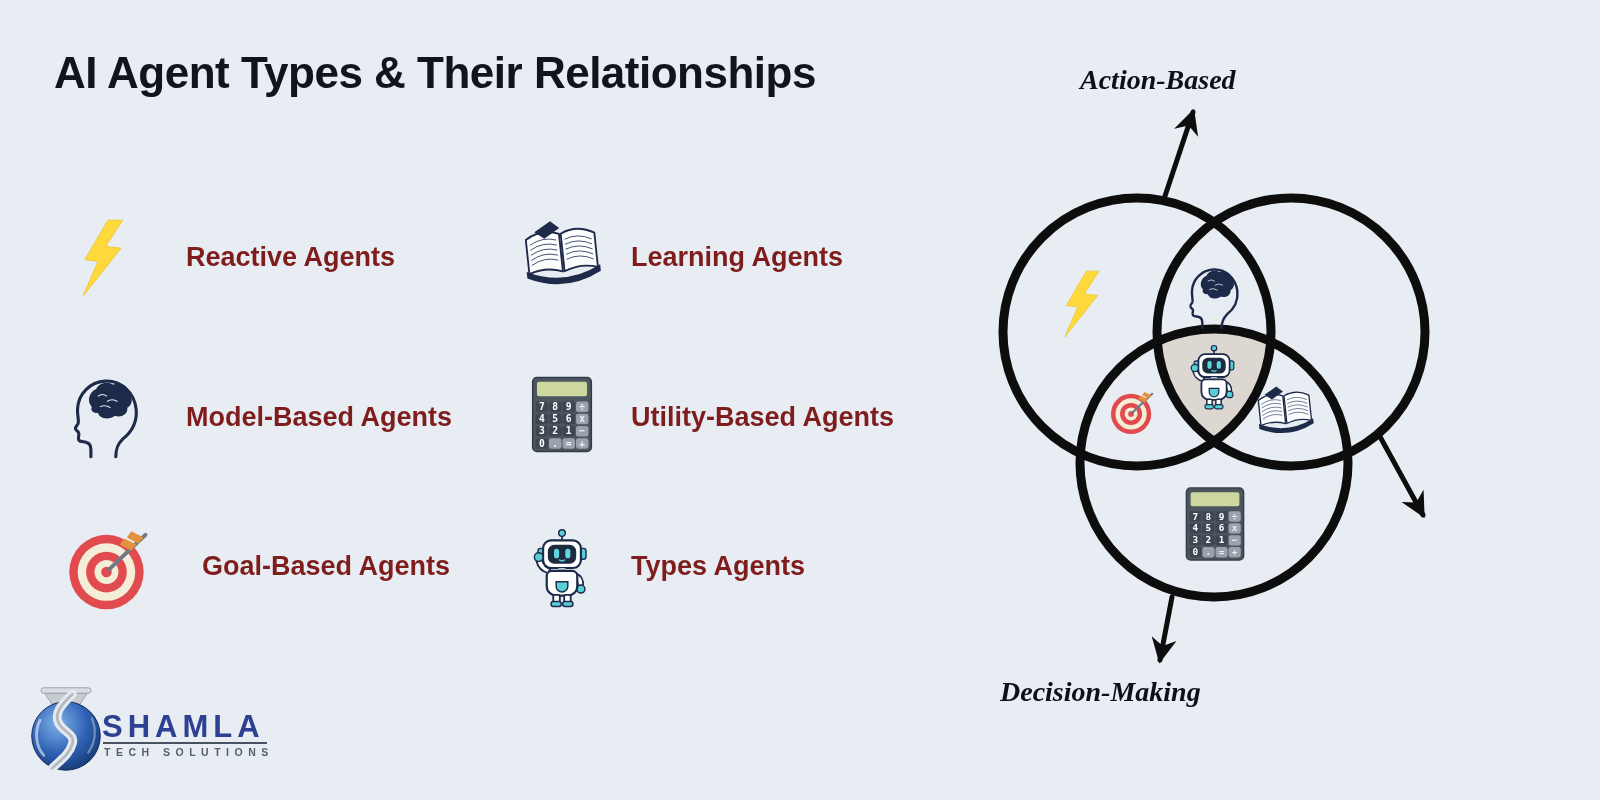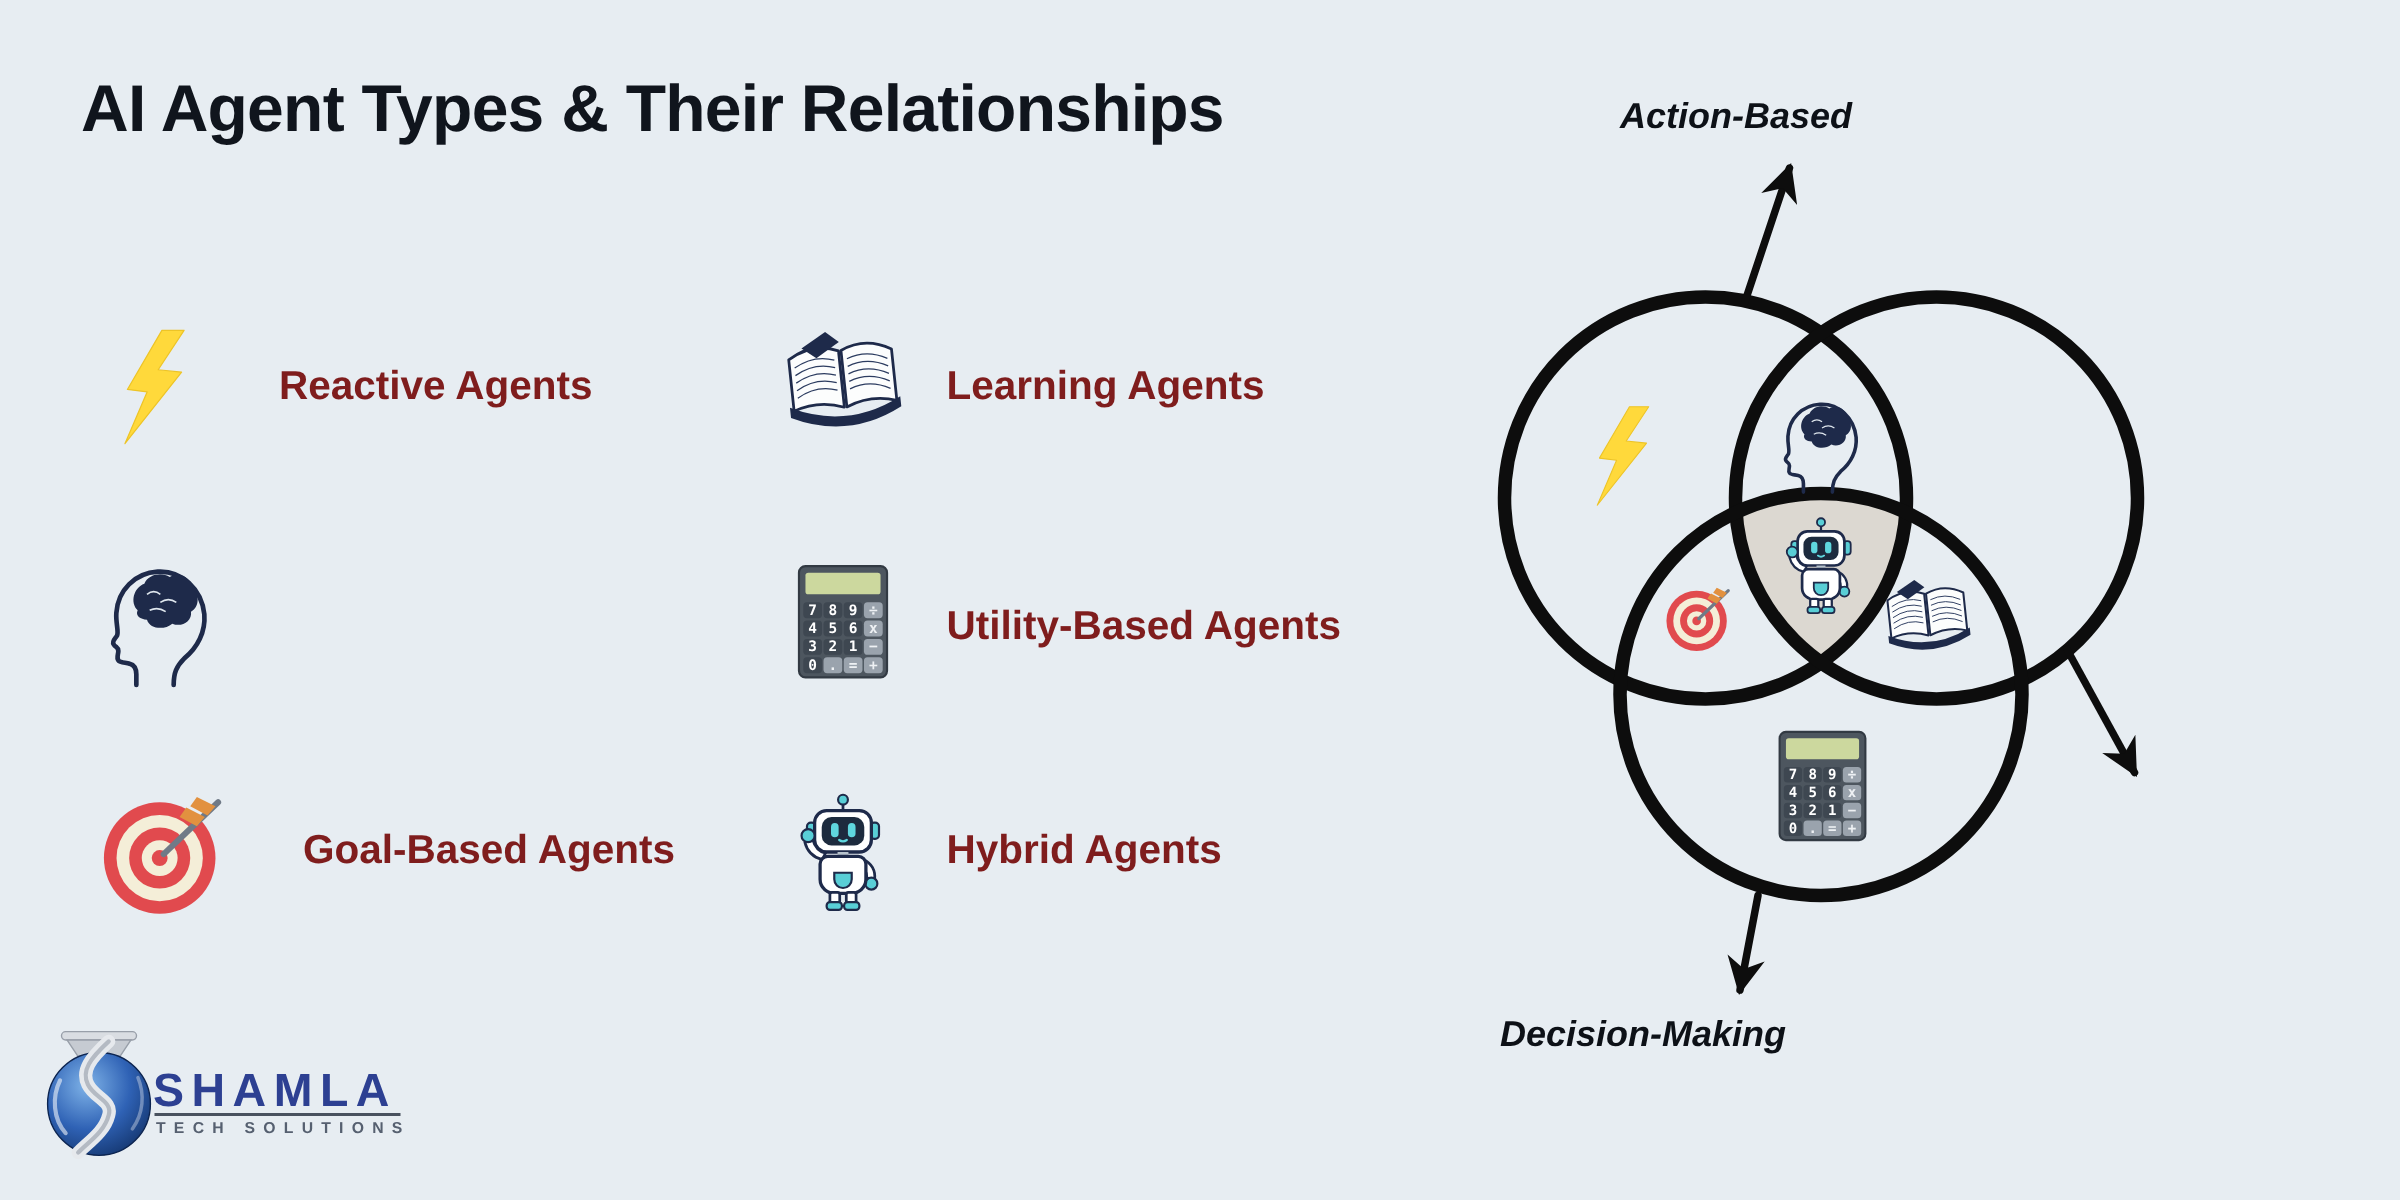--- a/index.html
+++ b/index.html
@@ -12,22 +12,22 @@
     position:absolute;left:54px;top:48px;
     font-size:44px;font-weight:bold;letter-spacing:-0.5px;
     color:#10151d;
   }
   .llabel{
     position:absolute;height:34px;line-height:34px;
     font-size:27px;font-weight:bold;color:#7f1d1d;white-space:nowrap;
   }
   .licon{position:absolute;}
   .axis-label{
-    position:absolute;font-size:24px;font-weight:bold;font-style:italic;
-    color:#0d1117;white-space:nowrap;
+    position:absolute;font-size:28px;font-weight:bold;font-style:italic;
+    color:#0d1117;white-space:nowrap;font-family:Liberation Serif, serif;
   }
   .venn-svg{position:absolute;left:0;top:0;width:1600px;height:800px;}
   .logo-name{
     position:absolute;left:102px;top:709px;
     font-size:31px;font-weight:bold;letter-spacing:5px;color:#2d4092;
   }
   .logo-divider{position:absolute;left:103px;top:742px;width:164px;height:2px;background:#49525f;}
   .logo-tagline{
     position:absolute;left:104px;top:746px;
     font-size:10.5px;font-weight:bold;letter-spacing:5.5px;color:#566070;
@@ -177,40 +177,41 @@
   <div class="title">AI Agent Types &amp; Their Relationships</div>
 
   <svg class="licon" style="left:80px;top:213px;width:46px;height:90px">
       <use href="#sym-lightning"></use>
     </svg>
   <div class="llabel" style="left:186px;top:240px">Reactive Agents</div>
 
   <svg class="licon" style="left:66px;top:368px;width:80px;height:92px">
       <use href="#sym-head"></use>
     </svg>
+  <div class="llabel" style="left:186px;top:400px">Model-Based Agents</div>
 
   <svg class="licon" style="left:66px;top:526px;width:88px;height:85px">
       <use href="#sym-target"></use>
     </svg>
   <div class="llabel" style="left:202px;top:549px">Goal-Based Agents</div>
 
   <svg class="licon" style="left:520px;top:216px;width:84px;height:74px">
       <use href="#sym-book"></use>
     </svg>
   <div class="llabel" style="left:631px;top:240px">Learning Agents</div>
 
   <svg class="licon" style="left:531px;top:376px;width:62px;height:77px">
       <use href="#sym-calculator"></use>
     </svg>
   <div class="llabel" style="left:631px;top:400px">Utility-Based Agents</div>
 
   <svg class="licon" style="left:527px;top:528px;width:70px;height:80px">
       <use href="#sym-robot"></use>
     </svg>
-  <div class="llabel" style="left:631px;top:549px">Hybrid Agents</div>
+  <div class="llabel" style="left:631px;top:549px">Types Agents</div>
 
   <svg class="venn-svg" viewBox="0 0 1600 800">
     <defs>
       <marker id="arrowhead" viewBox="0 0 12 12" refX="10" refY="6" markerWidth="5.5" markerHeight="5.5" orient="auto-start-reverse">
         <path d="M0.5 0.5 L11.5 6 L0.5 11.5 L3.8 6 Z" fill="#0d0d0d"></path>
       </marker>
     </defs>
 
     <path d="M 1157.3 341.5 A 134 134 0 0 1 1270.7 341.5 A 134 134 0 0 1 1214 441.7 A 134 134 0 0 1 1157.3 341.5 Z" fill="#dcd8d1"></path>
 

